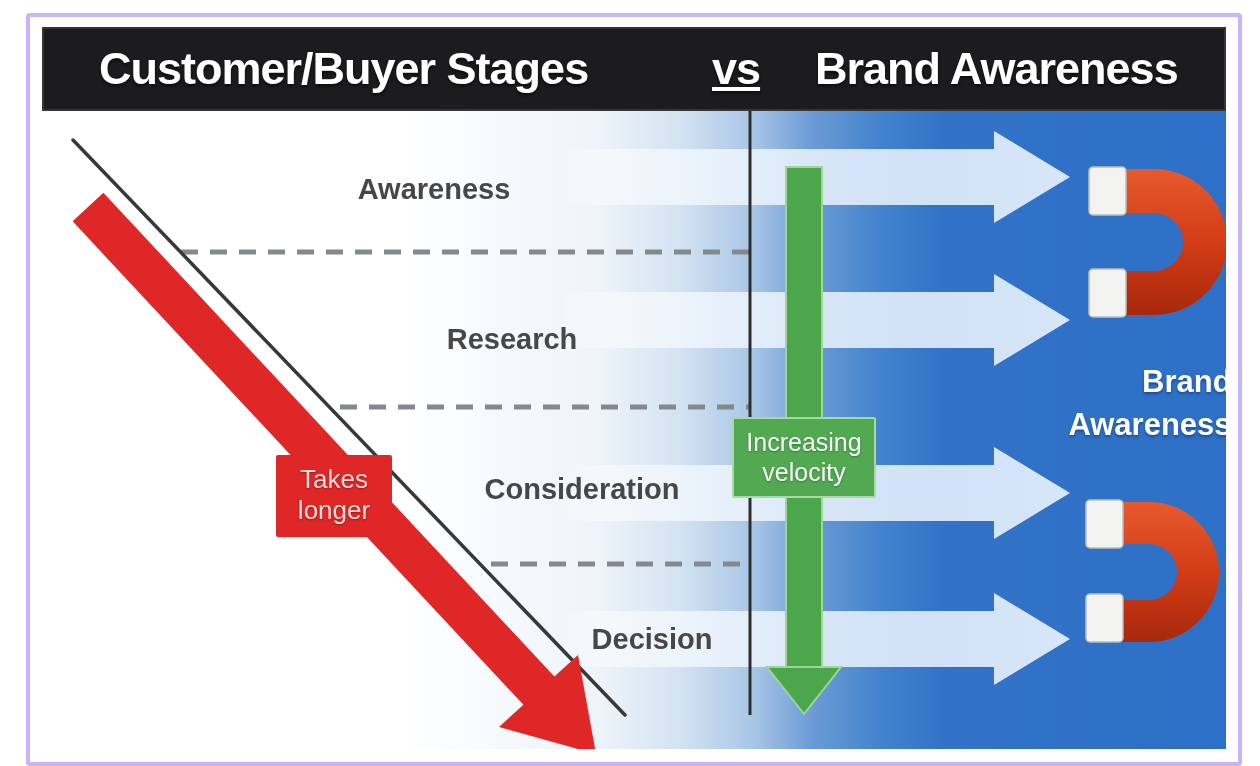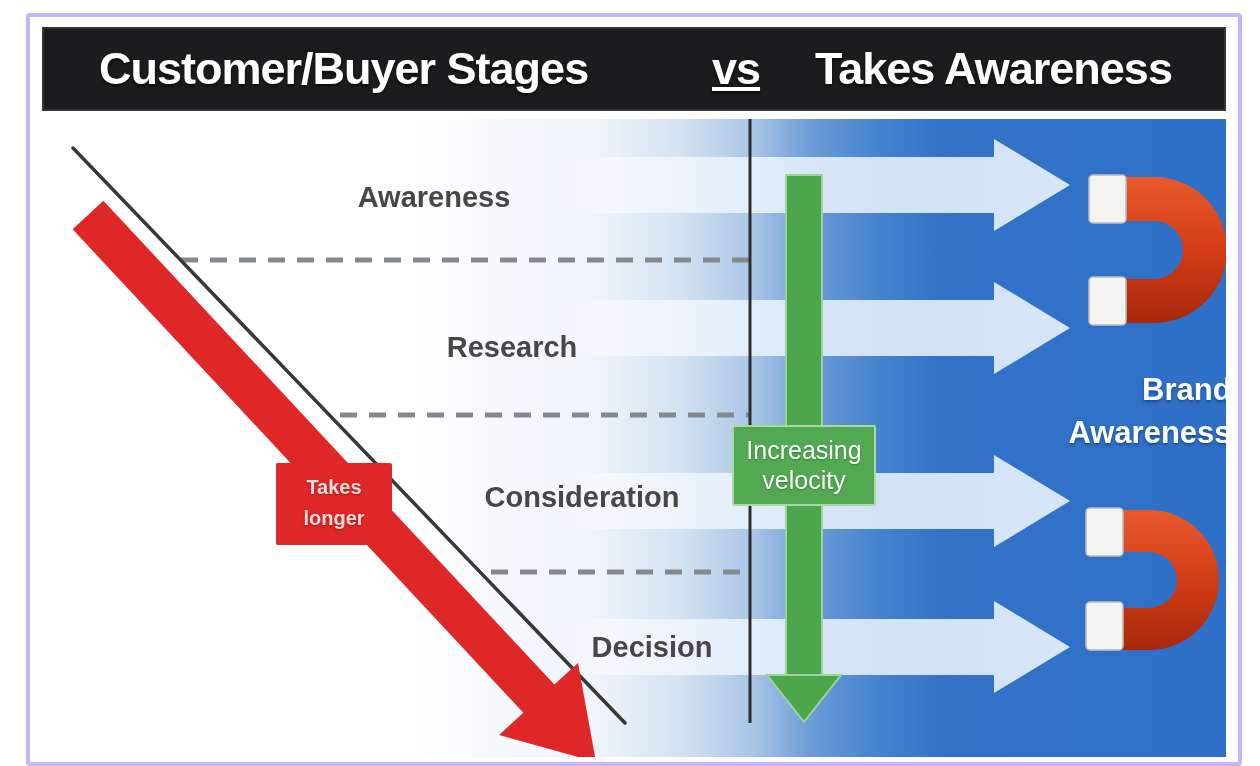--- a/index.html
+++ b/index.html
@@ -12,51 +12,51 @@
             border:2px solid #353537;box-sizing:border-box;z-index:5;}
   .titlebar span{position:absolute;color:#ffffff;font-weight:bold;font-size:45px;
                  letter-spacing:-1px;top:14px;white-space:nowrap;
                  text-shadow:0 2px 3px rgba(0,0,0,0.6);}
   .t-left{left:55px;}
   .t-vs{left:668px;text-decoration:underline;}
   .t-right{left:771px;}
   
   .content{position:absolute;left:12px;top:94px;width:1184px;height:638px;overflow:hidden;
     background:linear-gradient(to right,#ffffff 0%,#ffffff 30%,#eef4fa 47%,#d3e2f1 54%,
-               #a9c6e7 60%,#6c9bd6 65%,#4282cd 71%,#3273c8 76%,#2e70c7 100%);margin-top:8px;}
+               #a9c6e7 60%,#6c9bd6 65%,#4282cd 71%,#3273c8 76%,#2e70c7 100%);}
   .overlay{position:absolute;left:0;top:0;width:1184px;height:638px;z-index:2;}
   
   .stage-label{position:absolute;transform:translate(-50%,-50%);color:#474747;font-weight:600;
                font-size:29px;white-space:nowrap;z-index:3;}
   .sl1{left:392px;top:78px;}
   .sl2{left:470px;top:228px;}
   .sl3{left:540px;top:378px;}
   .sl4{left:610px;top:528px;}
   .takes-longer{position:absolute;left:234px;top:344px;width:116px;height:82px;background:#de2726;
-                border-radius:2px;z-index:3;text-align:center;color:#f6dddc;font-size:20px;
-                line-height:31px;padding-top:9px;box-sizing:border-box;font-weight:700;
+                border-radius:2px;z-index:3;text-align:center;color:#f6dddc;font-size:26px;
+                line-height:31px;padding-top:9px;box-sizing:border-box;font-weight:400;
                 text-shadow:0 1px 2px rgba(120,0,0,0.5);}
   .velocity-box{position:absolute;left:690px;top:306px;width:144px;height:81px;background:#52a952;
                 border:2px solid #abd9a5;border-radius:2px;box-sizing:border-box;z-index:3;
                 text-align:center;color:#ffffff;font-size:25px;line-height:30px;padding-top:8px;
                 text-shadow:0 1px 2px rgba(0,60,0,0.4);}
   .brand-label{position:absolute;left:1108px;top:292px;transform:translate(-50%,-50%);z-index:3;
                text-align:right;color:#ffffff;font-weight:bold;font-size:31px;line-height:43px;
                white-space:nowrap;text-shadow:0 2px 3px rgba(0,30,80,0.45);}
 </style>
 </head>
 <body>
 
 <div class="page">
   <div class="frame">
 
     <div class="titlebar">
       <span class="t-left">Customer/Buyer Stages</span>
       <span class="t-vs">vs</span>
-      <span class="t-right">Takes Awareness</span>
+      <span class="t-right">Brand Awareness</span>
     </div>
 
     <div class="content">
 
       <svg class="overlay" viewBox="0 0 1184 638">
         <defs>
           <linearGradient id="flowGrad" gradientUnits="userSpaceOnUse" x1="515" y1="0" x2="1035" y2="0">
             <stop offset="0" stop-color="#ffffff" stop-opacity="0"></stop>
             <stop offset="0.1" stop-color="#ffffff" stop-opacity="0.5"></stop>
             <stop offset="0.3" stop-color="#f4f9ff" stop-opacity="0.78"></stop>

